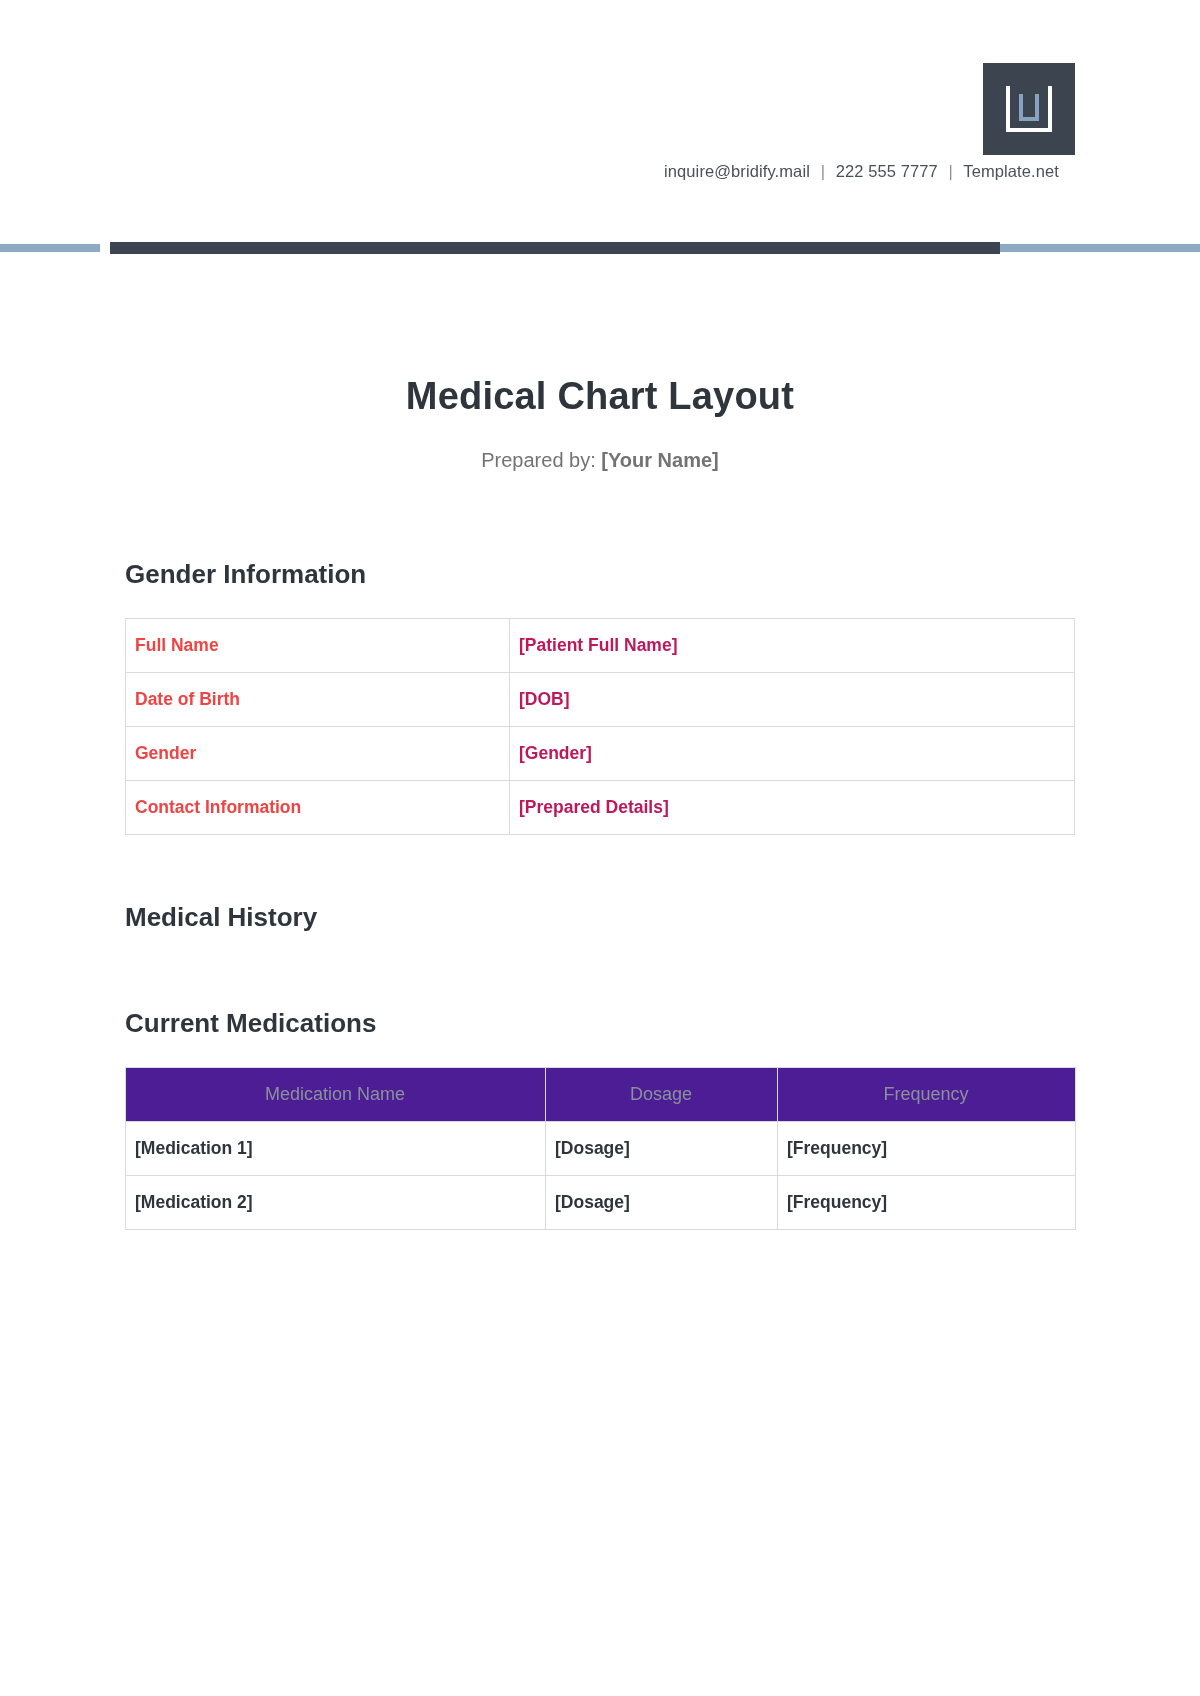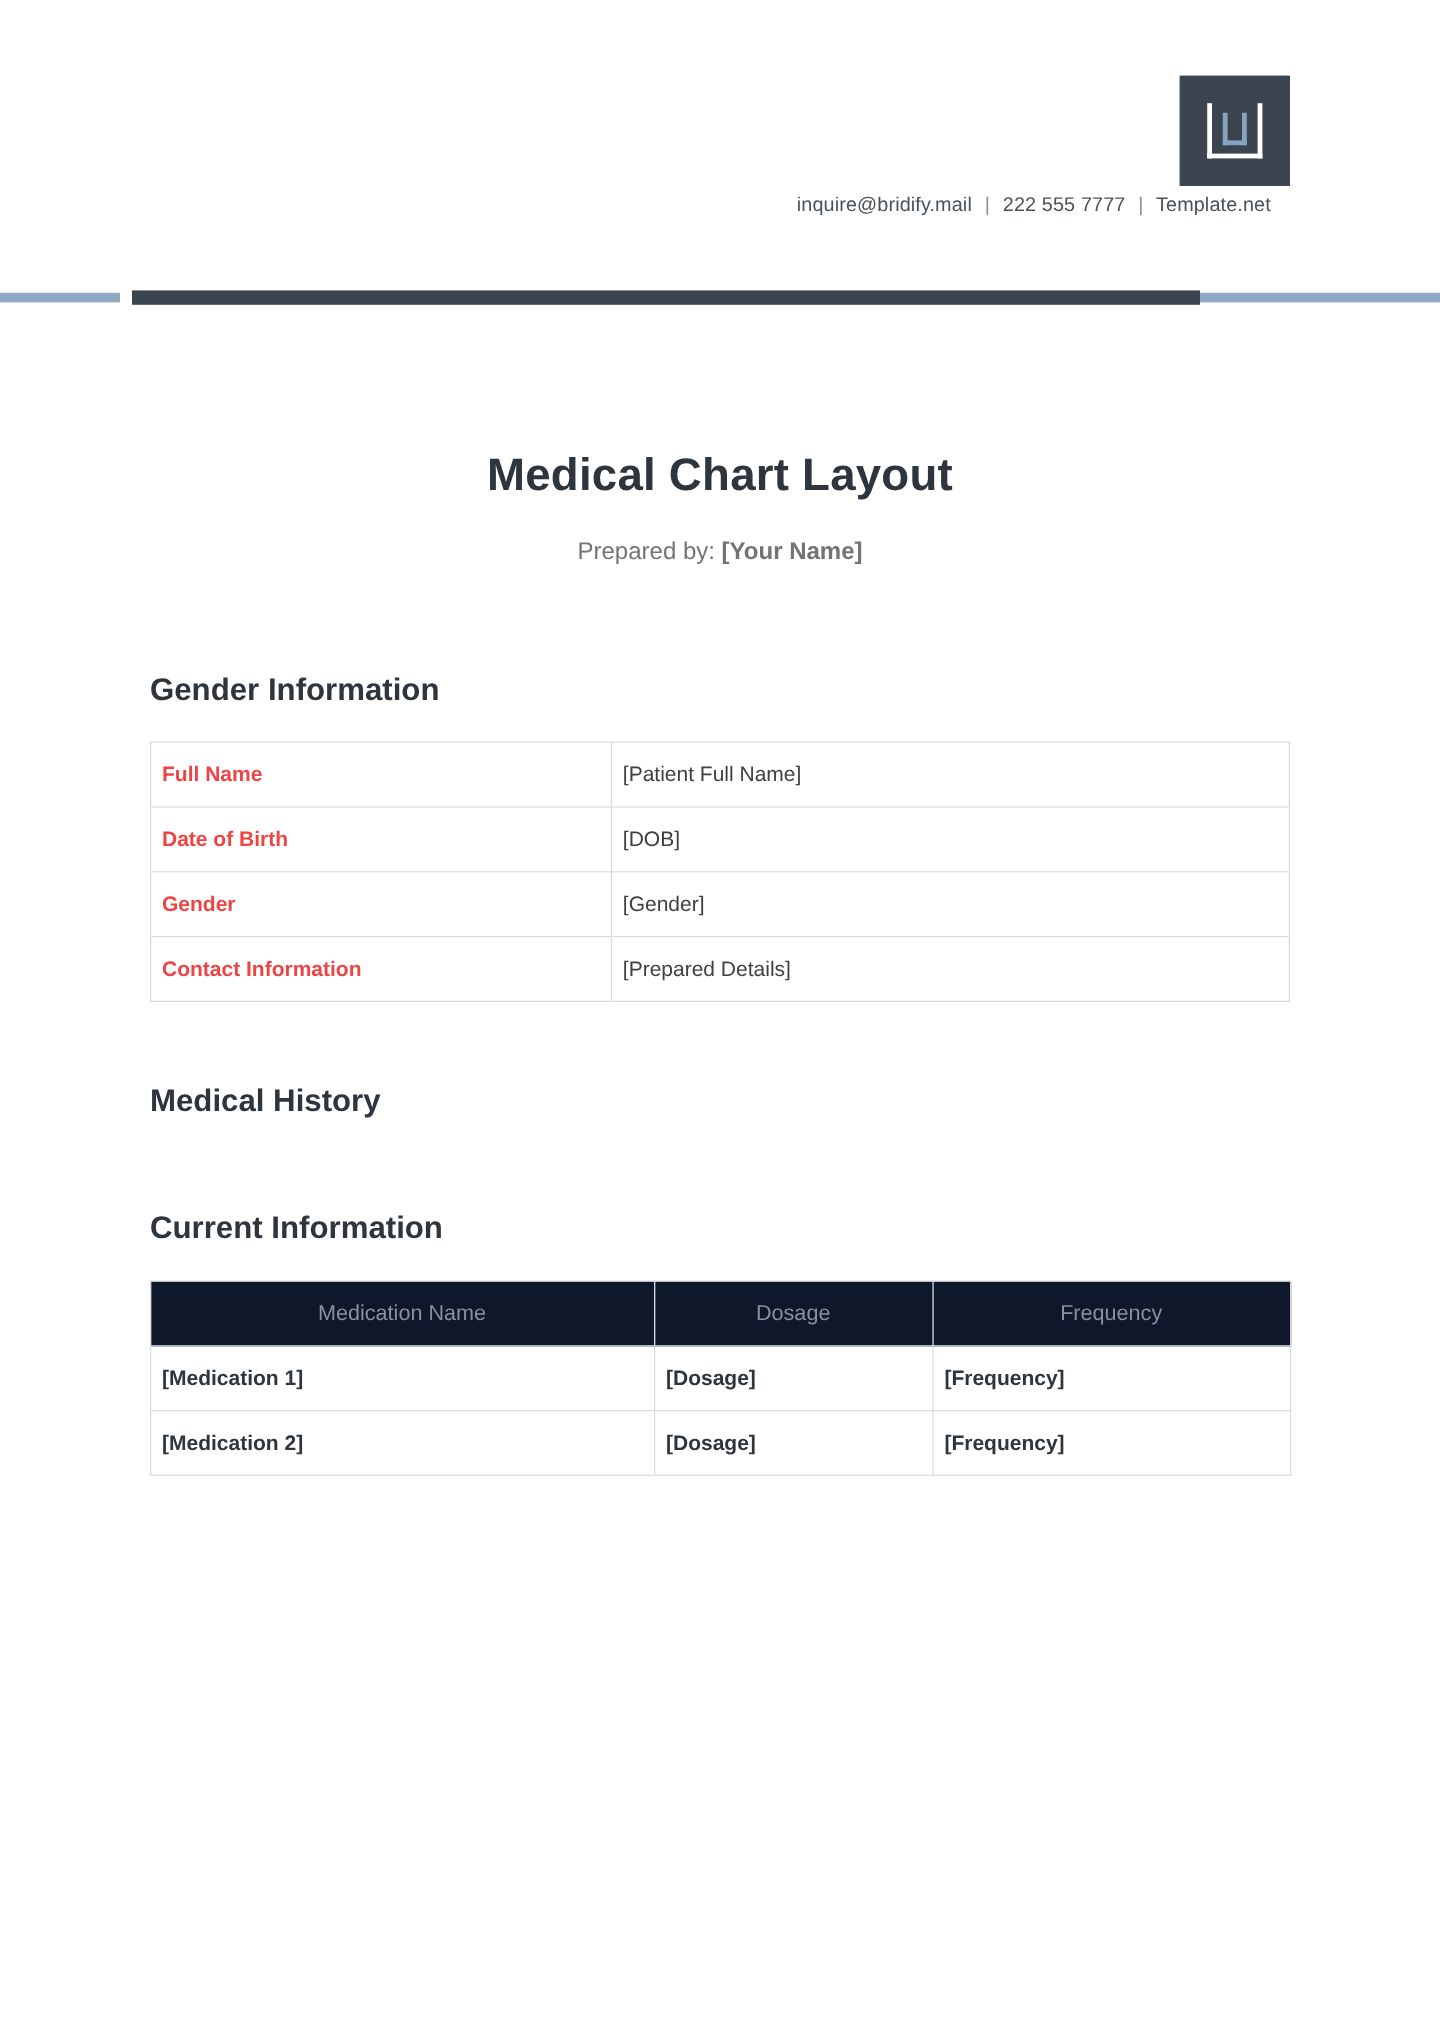--- a/index.html
+++ b/index.html
@@ -143,33 +143,33 @@
     text-align: left;
     vertical-align: middle;
     height: 52px;
   }
   .t-patient td.label {
     font-weight: bold;
     color: #ef4444;
     width: 384px;
   }
   .t-patient td.value {
-    font-weight: normal;
-    color: #404040;
+    font-weight: bold;
+    color: #be185d;
   }
   .narrative {
     font-size: 18px;
     line-height: 1.9;
     color: #2f353d;
     margin-top: 29px;
     max-width: 830px;
   }
 
   .t-meds th {
-    background: #0f172a;
+    background: #4c1d95;
     color: #8a9199;
     font-weight: normal;
     text-align: center;
     font-size: 18px;
     height: 54px;
   }
   .t-meds th:first-child { text-align: center; }
   .t-meds td {
     font-weight: bold;
     color: #2f353d;
@@ -230,21 +230,21 @@
       </tr>
       <tr>
         <td class="label">Contact Information</td>
         <td class="value">[Prepared Details]</td>
       </tr>
     </tbody>
   </table>
 
   <h2 class="section-title sec-history">Medical History</h2>
 
-  <h2 class="section-title sec-meds">Current Information</h2>
+  <h2 class="section-title sec-meds">Current Medications</h2>
 
   <table class="t-meds">
     <colgroup>
       <col class="c1">
         <col class="c2">
         <col class="c3">
     </colgroup>
     <thead>
       <tr>
         <th>Medication Name</th>

